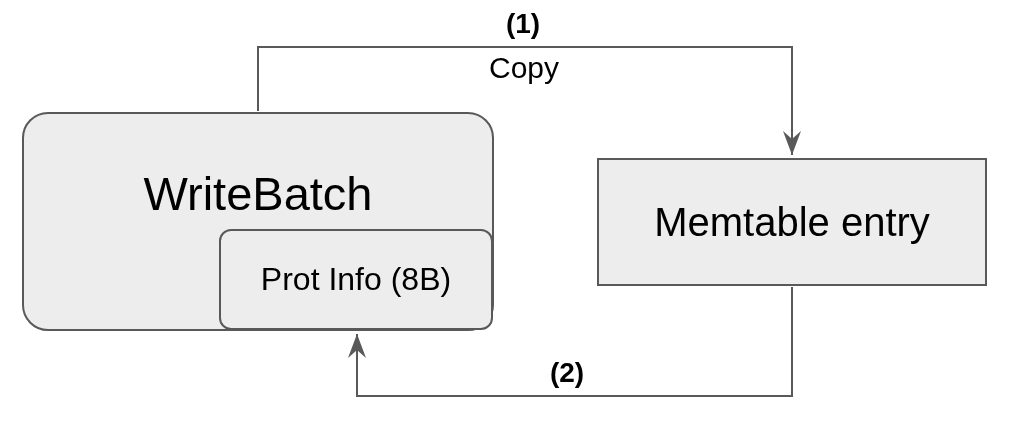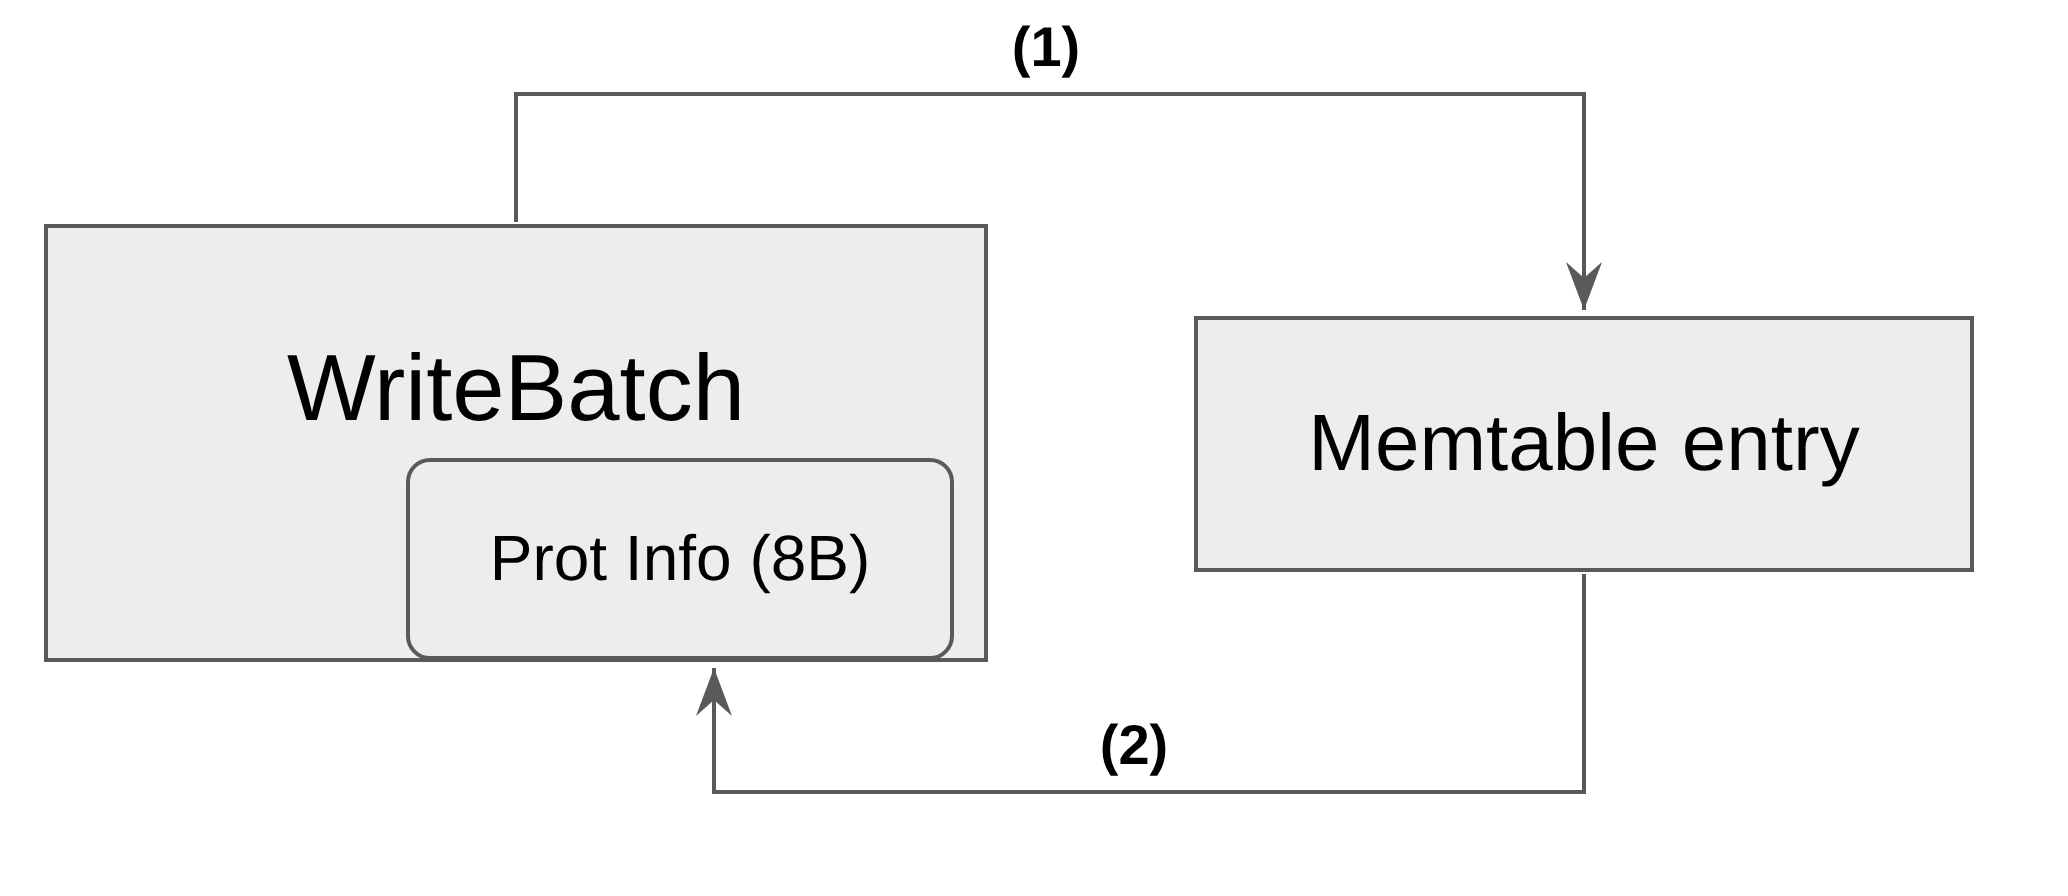--- a/index.html
+++ b/index.html
@@ -34,23 +34,24 @@
     color: #000000;
   }
   .node--writebatch {
     left: 22px;
     top: 112px;
     width: 472px;
     height: 219px;
     padding-bottom: 57px;
     font-size: 47px;
     z-index: 1;
+    border-radius: 26px;
   }
   .node--protinfo {
-    left: 203px;
+    left: 219px;
     top: 229px;
     width: 274px;
     height: 101px;
     font-size: 32px;
     z-index: 2;
     border-radius: 12px;
   }
   .node--memtable {
     left: 597px;
     top: 158px;
@@ -101,17 +102,18 @@
   <div class="node node--memtable">
     <span>Memtable entry</span>
   </div>
 
   <div class="node node--protinfo">
     <span>Prot Info (8B)</span>
   </div>
 
   <div class="edge-label edge-label--step label-copy-step">(1)</div>
 
+  <div class="edge-label edge-label--verb label-copy-verb">Copy</div>
 
   <div class="edge-label edge-label--step label-verify-step">(2)</div>
 
 
 </div>
 
 </body></html>

